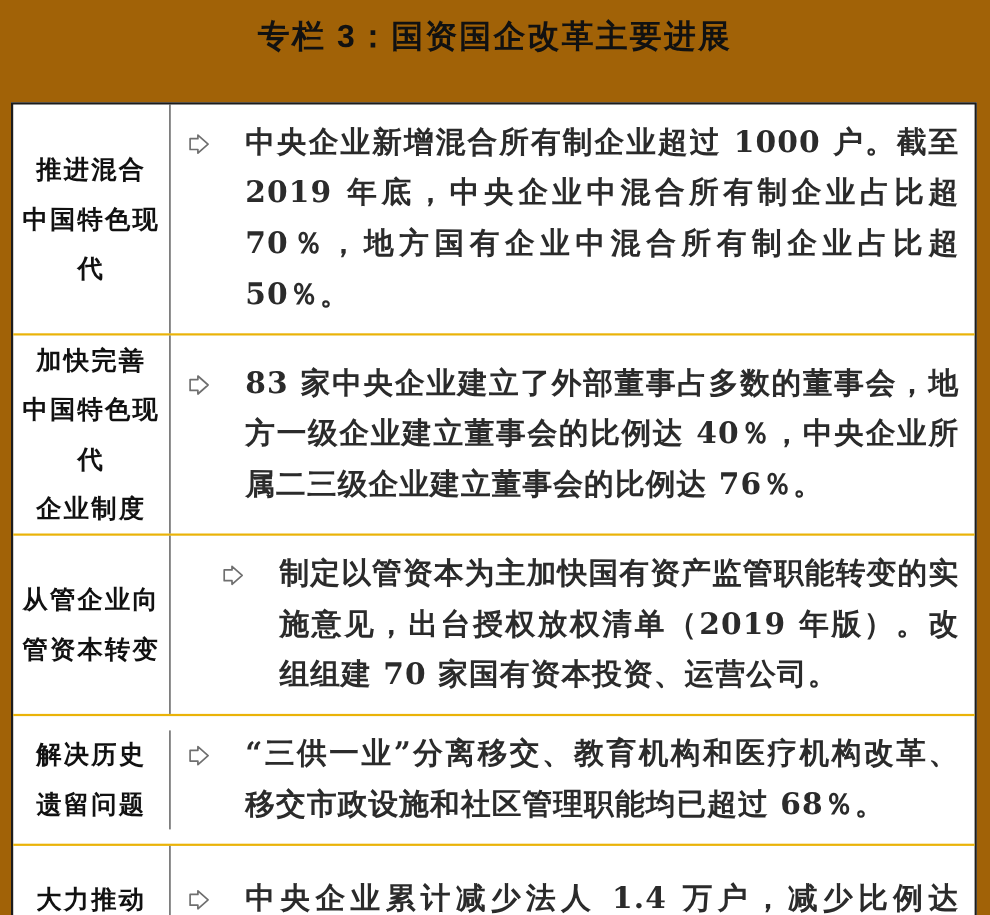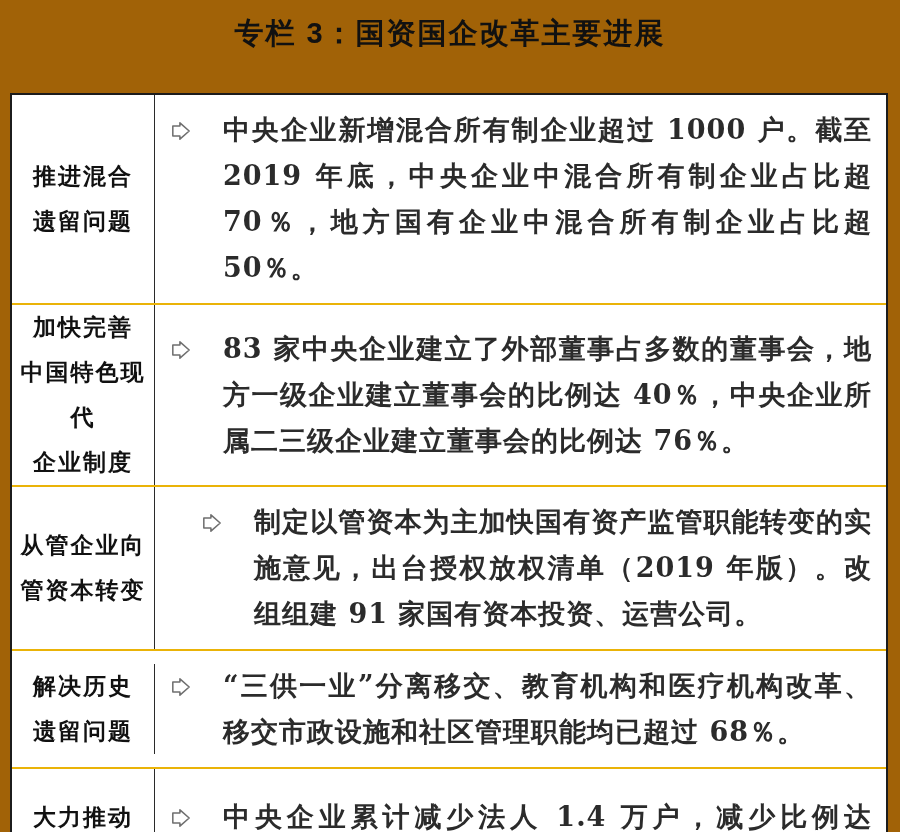--- a/index.html
+++ b/index.html
@@ -103,21 +103,21 @@
 </head>
 <body>
 
 <div class="page">
 
   <div class="doc-title">专栏 3：国资国企改革主要进展</div>
 
   <div class="progress-table">
   <div class="row">
     <div class="label-cell">推进混合
-遗留问题</div>
+中国特色现代</div>
     <div class="content-cell">
       <div class="content-inner">
         <span class="bullet">
           <svg width="24" height="24" viewBox="0 0 22 22" aria-hidden="true">
             <path d="M3.5,6.5 L10,6.5 L10,3.5 L18.5,11 L10,18.5 L10,15.5 L3.5,15.5 Z" fill="none" stroke="#6f6f6f" stroke-width="1.4" stroke-linejoin="round"></path>
           </svg>
         </span>
         <div class="content-text">中央企业新增混合所有制企业超过 1000 户。截至 2019 年底，中央企业中混合所有制企业占比超 70％，地方国有企业中混合所有制企业占比超 50％。</div>
       </div>
     </div>
@@ -142,21 +142,21 @@
   <div class="row">
     <div class="label-cell">从管企业向
 管资本转变</div>
     <div class="content-cell">
       <div class="content-inner">
         <span class="bullet">
           <svg width="24" height="24" viewBox="0 0 22 22" aria-hidden="true">
             <path d="M3.5,6.5 L10,6.5 L10,3.5 L18.5,11 L10,18.5 L10,15.5 L3.5,15.5 Z" fill="none" stroke="#6f6f6f" stroke-width="1.4" stroke-linejoin="round"></path>
           </svg>
         </span>
-        <div class="content-text">制定以管资本为主加快国有资产监管职能转变的实施意见，出台授权放权清单（2019 年版）。改组组建 91 家国有资本投资、运营公司。</div>
+        <div class="content-text">制定以管资本为主加快国有资产监管职能转变的实施意见，出台授权放权清单（2019 年版）。改组组建 70 家国有资本投资、运营公司。</div>
       </div>
     </div>
   </div>
 
   <div class="row">
     <div class="label-cell">解决历史
 遗留问题</div>
     <div class="content-cell">
       <div class="content-inner">
         <span class="bullet">

